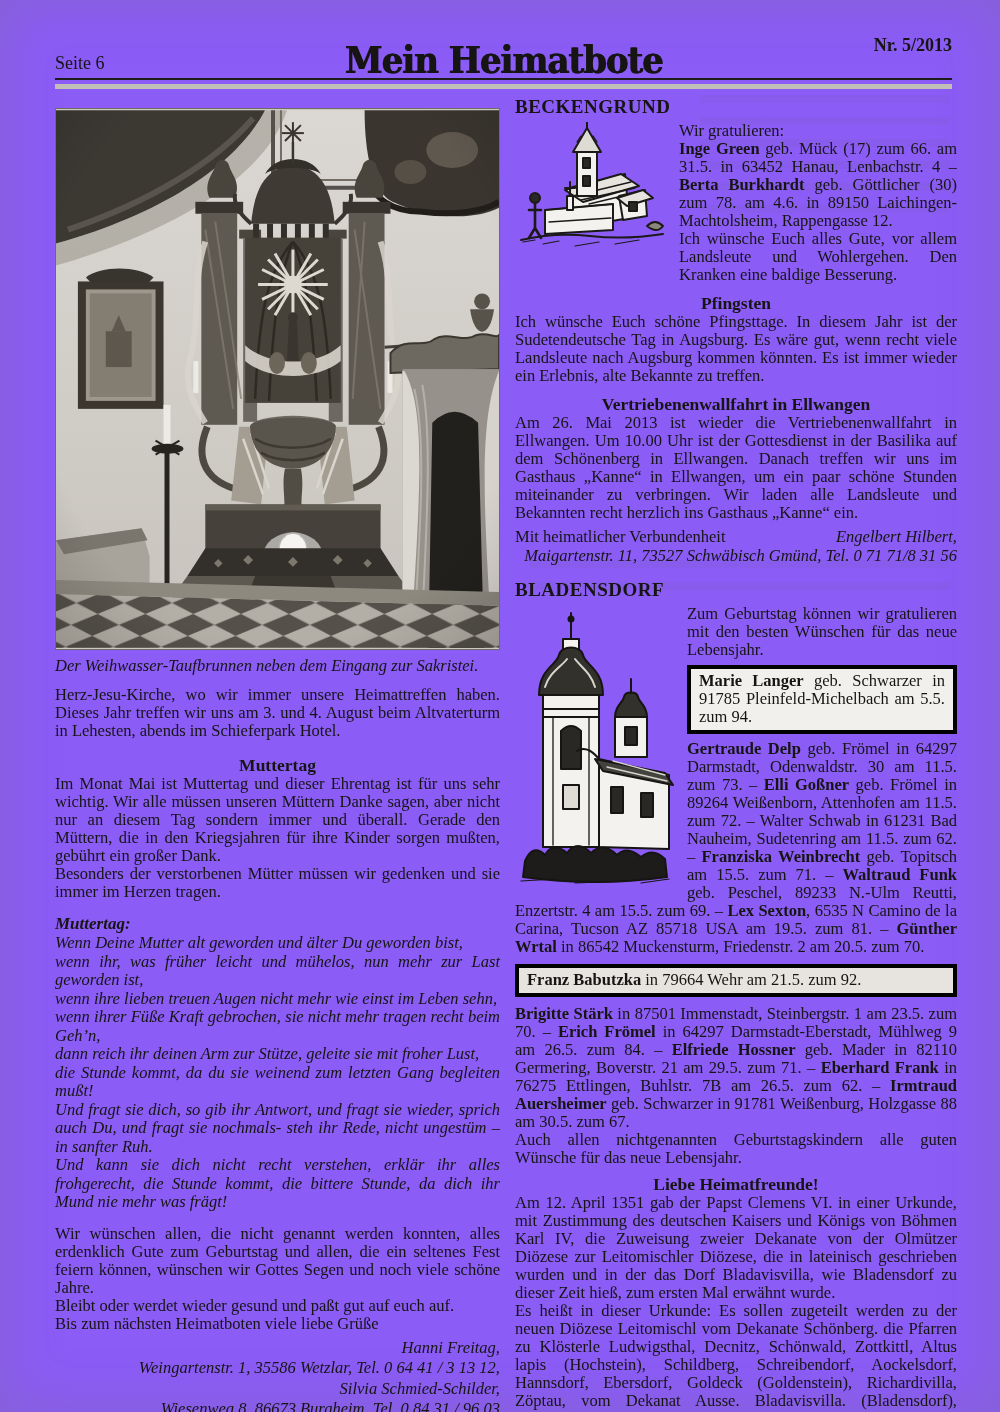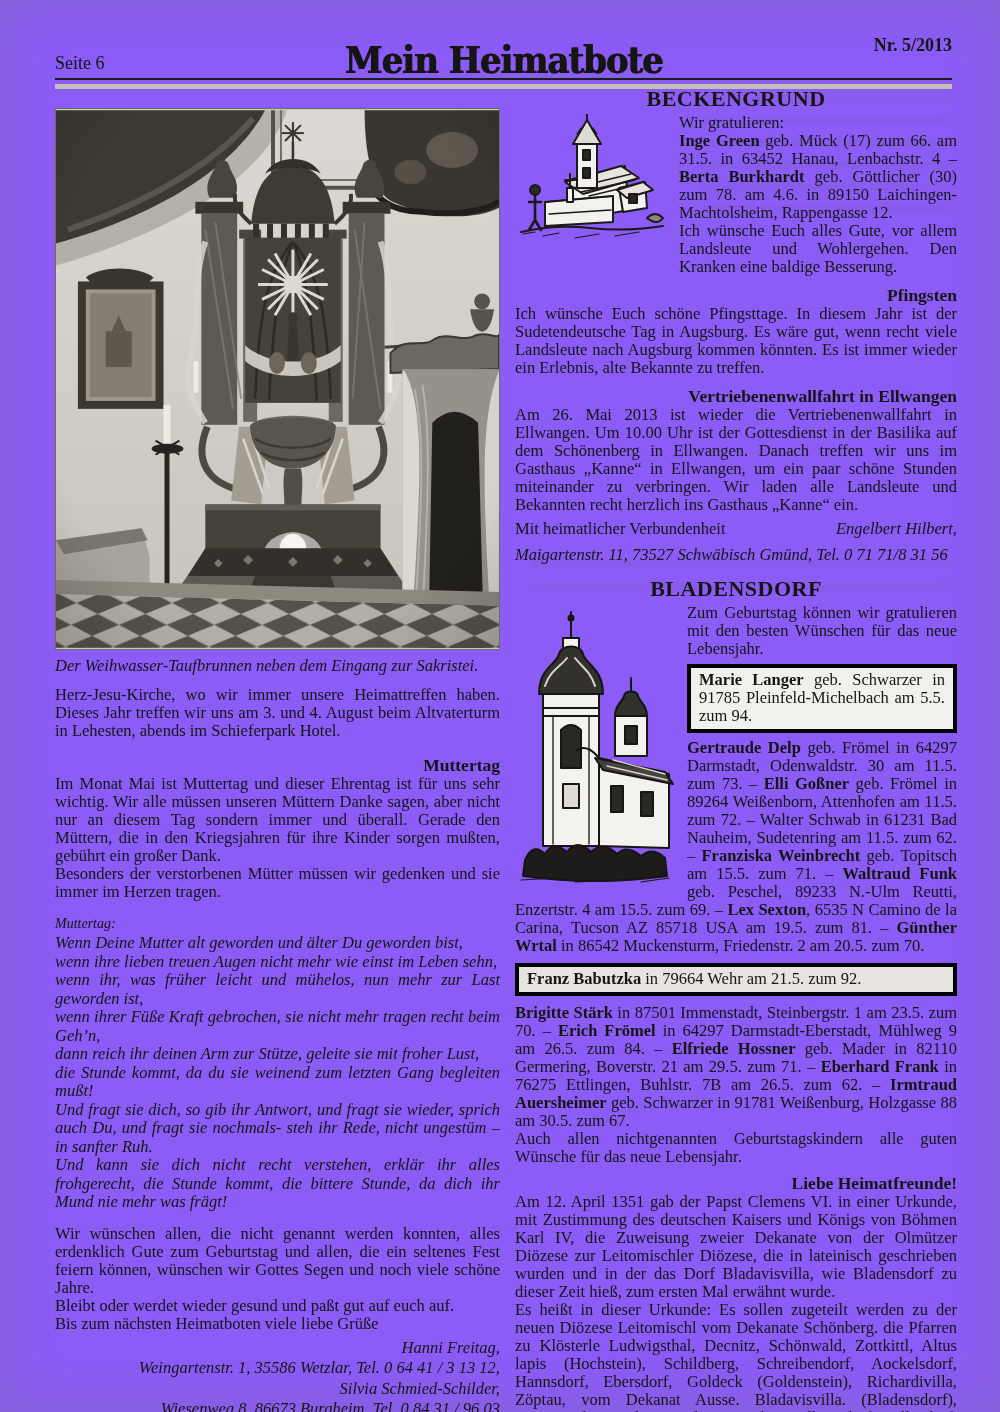--- a/index.html
+++ b/index.html
@@ -15,41 +15,41 @@
       transform:scaleY(1.08);text-shadow:1px 0 0 #161514;}
   .rule1{position:absolute;top:78px;left:55px;right:48px;height:2px;background:#1d1c1a;}
   .rule2{position:absolute;top:84px;left:55px;right:48px;height:5px;background:#c2bfb9;}
   
   .colL{position:absolute;top:108px;left:55px;width:445px;}
   .colR{position:absolute;top:90px;left:515px;width:442px;}
   .txt{font-size:16.5px;line-height:18px;text-align:justify;}
   p{margin:0;}
   .b{font-weight:bold;}
   .it{font-style:italic;}
-  h2.sec{font-size:22px;font-weight:bold;text-align:center;letter-spacing:.5px;margin:0 0 6px 0;}
-  h3.sub{font-size:17.5px;font-weight:bold;margin:10px 0 1px 0;text-align:right;}
+  h2.sec{font-size:19px;font-weight:bold;letter-spacing:.5px;margin:8px 0 6px 0;}
+  h3.sub{font-size:17.5px;font-weight:bold;margin:10px 0 1px 0;text-align:center;}
   
   .photo{width:443px;height:540px;border:1px solid #6f6b64;background:#cdcac4;}
   .caption{font-style:italic;font-size:16.5px;line-height:20px;margin:6px 0 10px 0;}
   .herz{margin-bottom:16px;}
   .mt-p2{margin-bottom:14px;}
-  .poemtitle{font-weight:normal;font-style:italic;font-size:14px;margin:0 0 1px 0;}
+  .poemtitle{font-weight:bold;font-style:italic;font-size:17px;margin:0 0 1px 0;}
   .poem div{font-style:italic;font-size:16.5px;line-height:18.5px;text-align:justify;}
   .closing{margin-top:13px;}
   .sigs{margin-top:5px;text-align:right;font-style:italic;}
   .sigs div{font-size:16.5px;line-height:20.5px;}
   
   .wrapclear{overflow:hidden;}
   .sketch1{float:left;width:152px;height:150px;margin:0 12px 2px 0;}
   .sketch2{float:left;width:160px;height:278px;margin:4px 12px 2px 0;}
   .gbox{border:4px solid #000000;padding:3px 8px 4px 8px;overflow:hidden;}
   .gbox1{background:#f2f0ec;margin:6px 0 6px 0;}
   .gbox2{background:#e7e4df;margin:8px 0 8px 0;}
   .wall-close{display:flex;justify-content:space-between;margin-top:6px;}
-  .wall-addr{text-align:left;font-style:italic;margin-top:8px;}
+  .wall-addr{text-align:right;font-style:italic;margin-top:1px;}
   .sec-blad{margin-top:16px;}
   .sec-heimat h3{margin-top:8px;}
   
   .bleed{position:absolute;opacity:.06;pointer-events:none;
      background:repeating-linear-gradient(180deg,#5a564f 0 8px,transparent 8px 22px);}
 </style>
 </head>
 <body>
 
 <div class="page">
@@ -225,22 +225,22 @@
 
     <p class="herz">Herz-Jesu-Kirche, wo wir immer unsere Heimattreffen haben. Dieses Jahr treffen wir uns am 3. und 4. August beim Altvaterturm in Lehesten, abends im Schieferpark Hotel.</p>
 
     <h3 class="sub">Muttertag</h3>
     <p>Im Monat Mai ist Muttertag und dieser Ehrentag ist für uns sehr wichtig. Wir alle müssen unseren Müttern Danke sagen, aber nicht nur an diesem Tag sondern immer und überall. Gerade den Müttern, die in den Kriegsjahren für ihre Kinder sorgen mußten, gebührt ein großer Dank.</p>
     <p class="mt-p2">Besonders der verstorbenen Mütter müssen wir gedenken und sie immer im Herzen tragen.</p>
 
     <div class="poemtitle">Muttertag:</div>
     <div class="poem">
         <div>Wenn Deine Mutter alt geworden und älter Du geworden bist,</div>
+        <div>wenn ihr, was früher leicht und mühelos, nun mehr zur Last geworden ist,</div>
         <div>wenn ihre lieben treuen Augen nicht mehr wie einst im Leben sehn,</div>
-        <div>wenn ihr, was früher leicht und mühelos, nun mehr zur Last geworden ist,</div>
         <div>wenn ihrer Füße Kraft gebrochen, sie nicht mehr tragen recht beim Geh’n,</div>
         <div>dann reich ihr deinen Arm zur Stütze, geleite sie mit froher Lust,</div>
         <div>die Stunde kommt, da du sie weinend zum letzten Gang begleiten mußt!</div>
         <div>Und fragt sie dich, so gib ihr Antwort, und fragt sie wieder, sprich auch Du, und fragt sie nochmals- steh ihr Rede, nicht ungestüm – in sanfter Ruh.</div>
         <div>Und kann sie dich nicht recht verstehen, erklär ihr alles frohgerecht, die Stunde kommt, die bittere Stunde, da dich ihr Mund nie mehr was frägt!</div>
       </div>
 
     <p class="closing">Wir wünschen allen, die nicht genannt werden konnten, alles erdenklich Gute zum Geburtstag und allen, die ein seltenes Fest feiern können, wünschen wir Gottes Segen und noch viele schöne Jahre.</p>
     <p>Bleibt oder werdet wieder gesund und paßt gut auf euch auf.</p>
     <p>Bis zum nächsten Heimatboten viele liebe Grüße</p>

